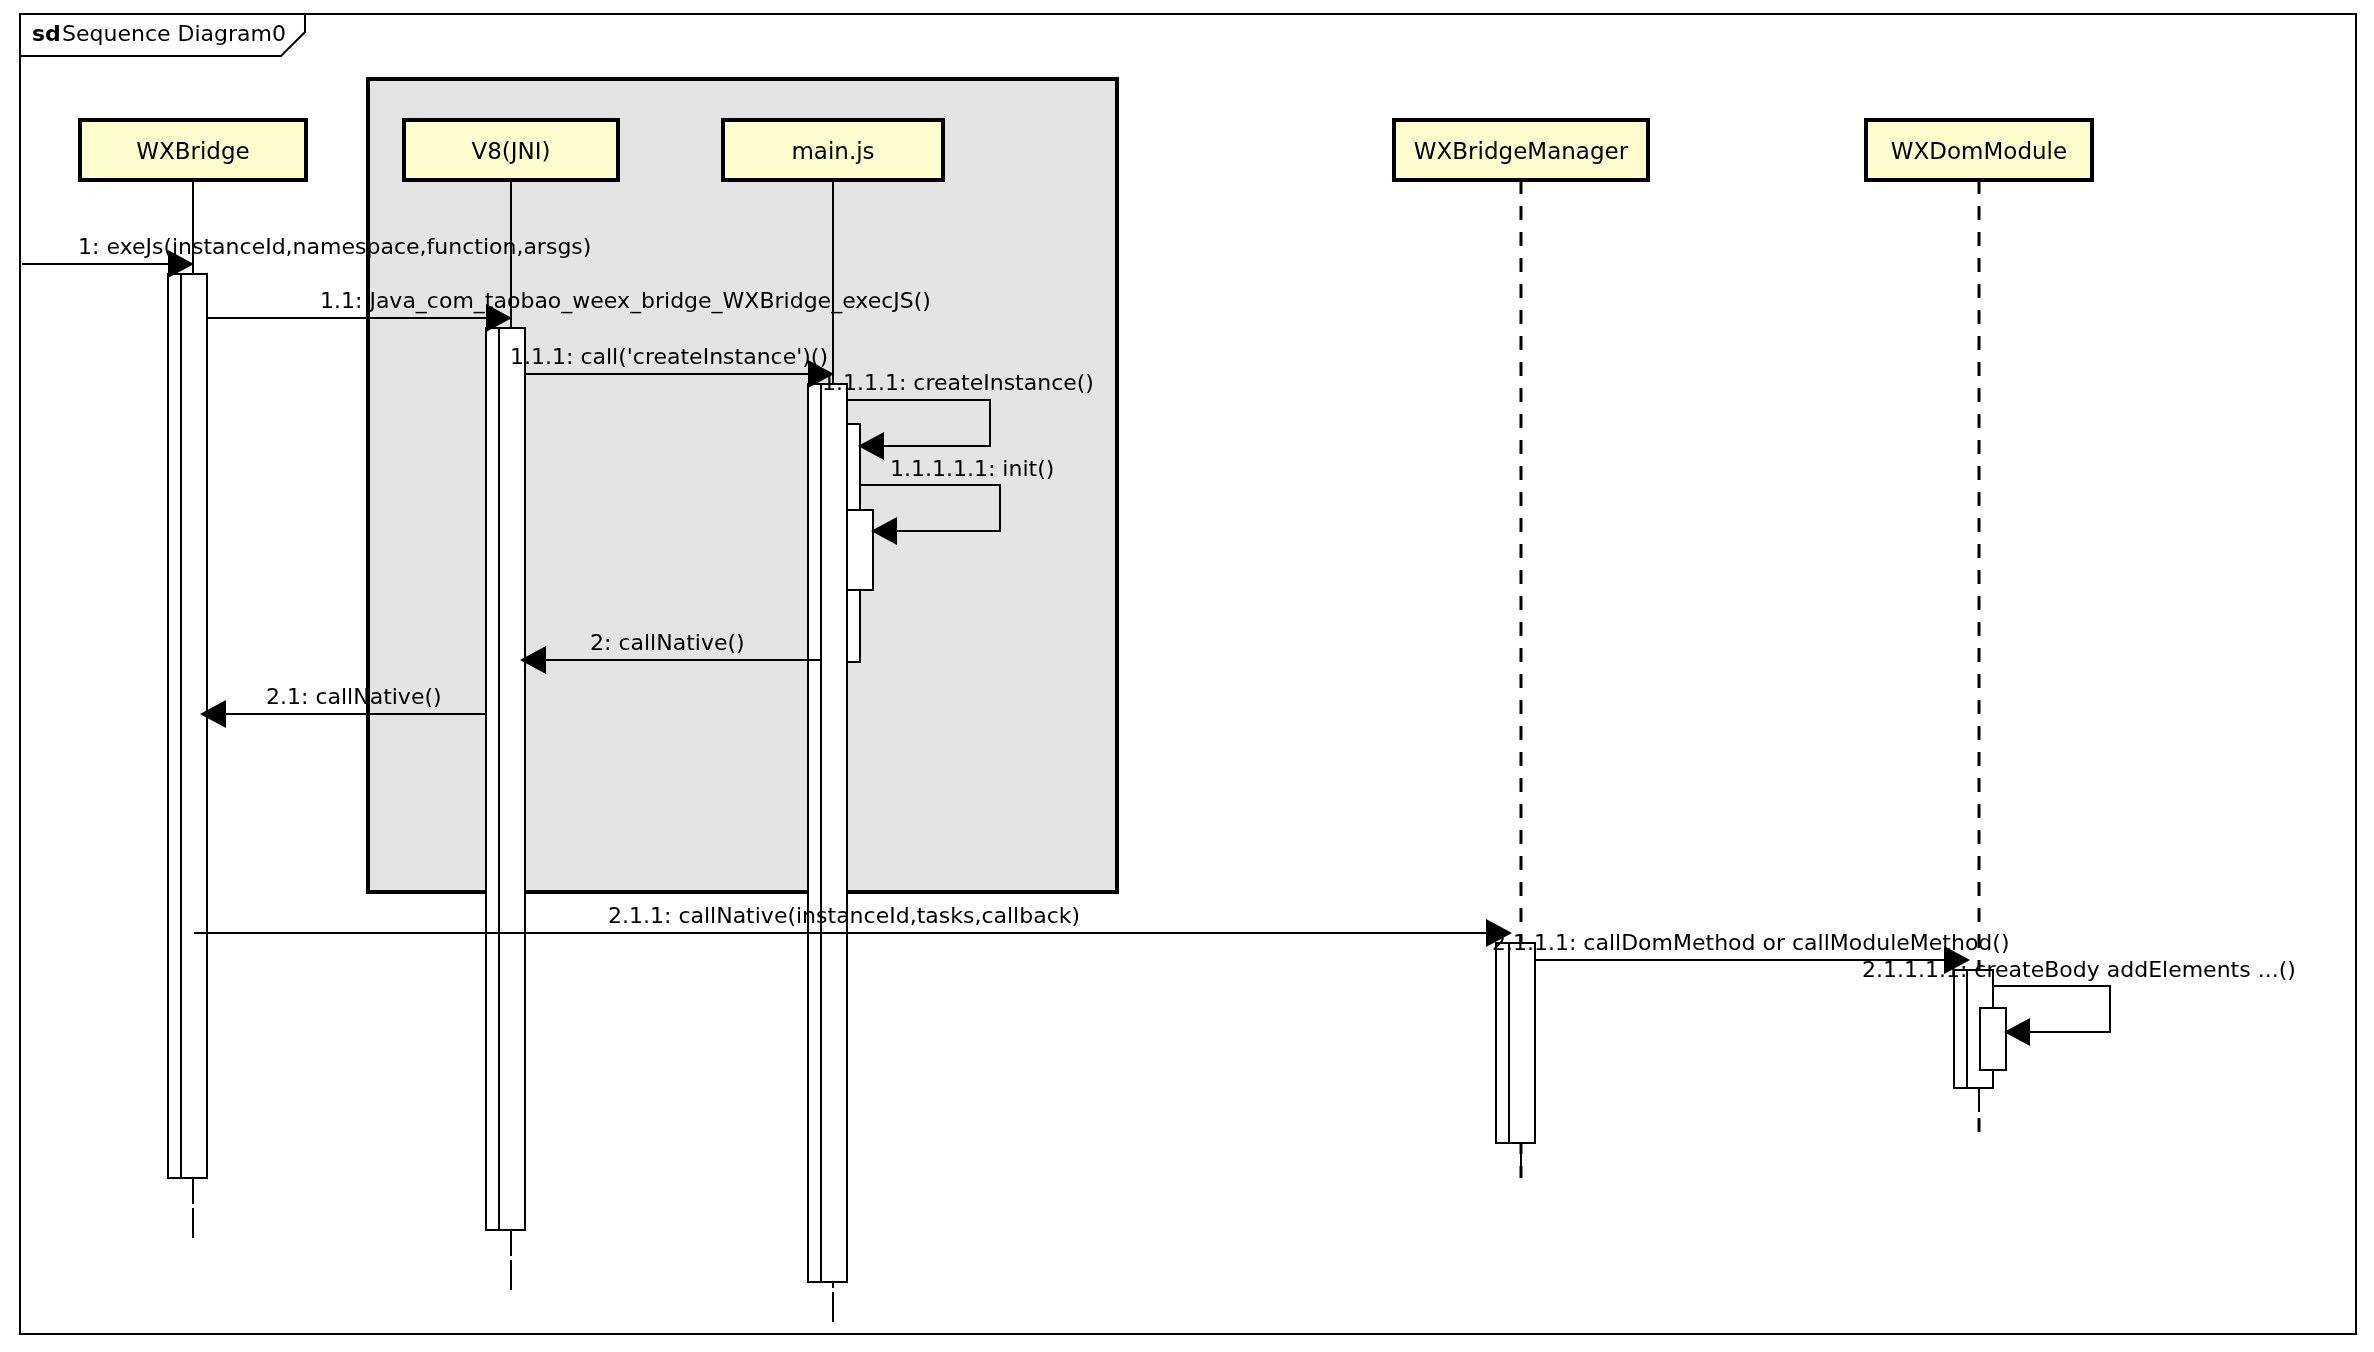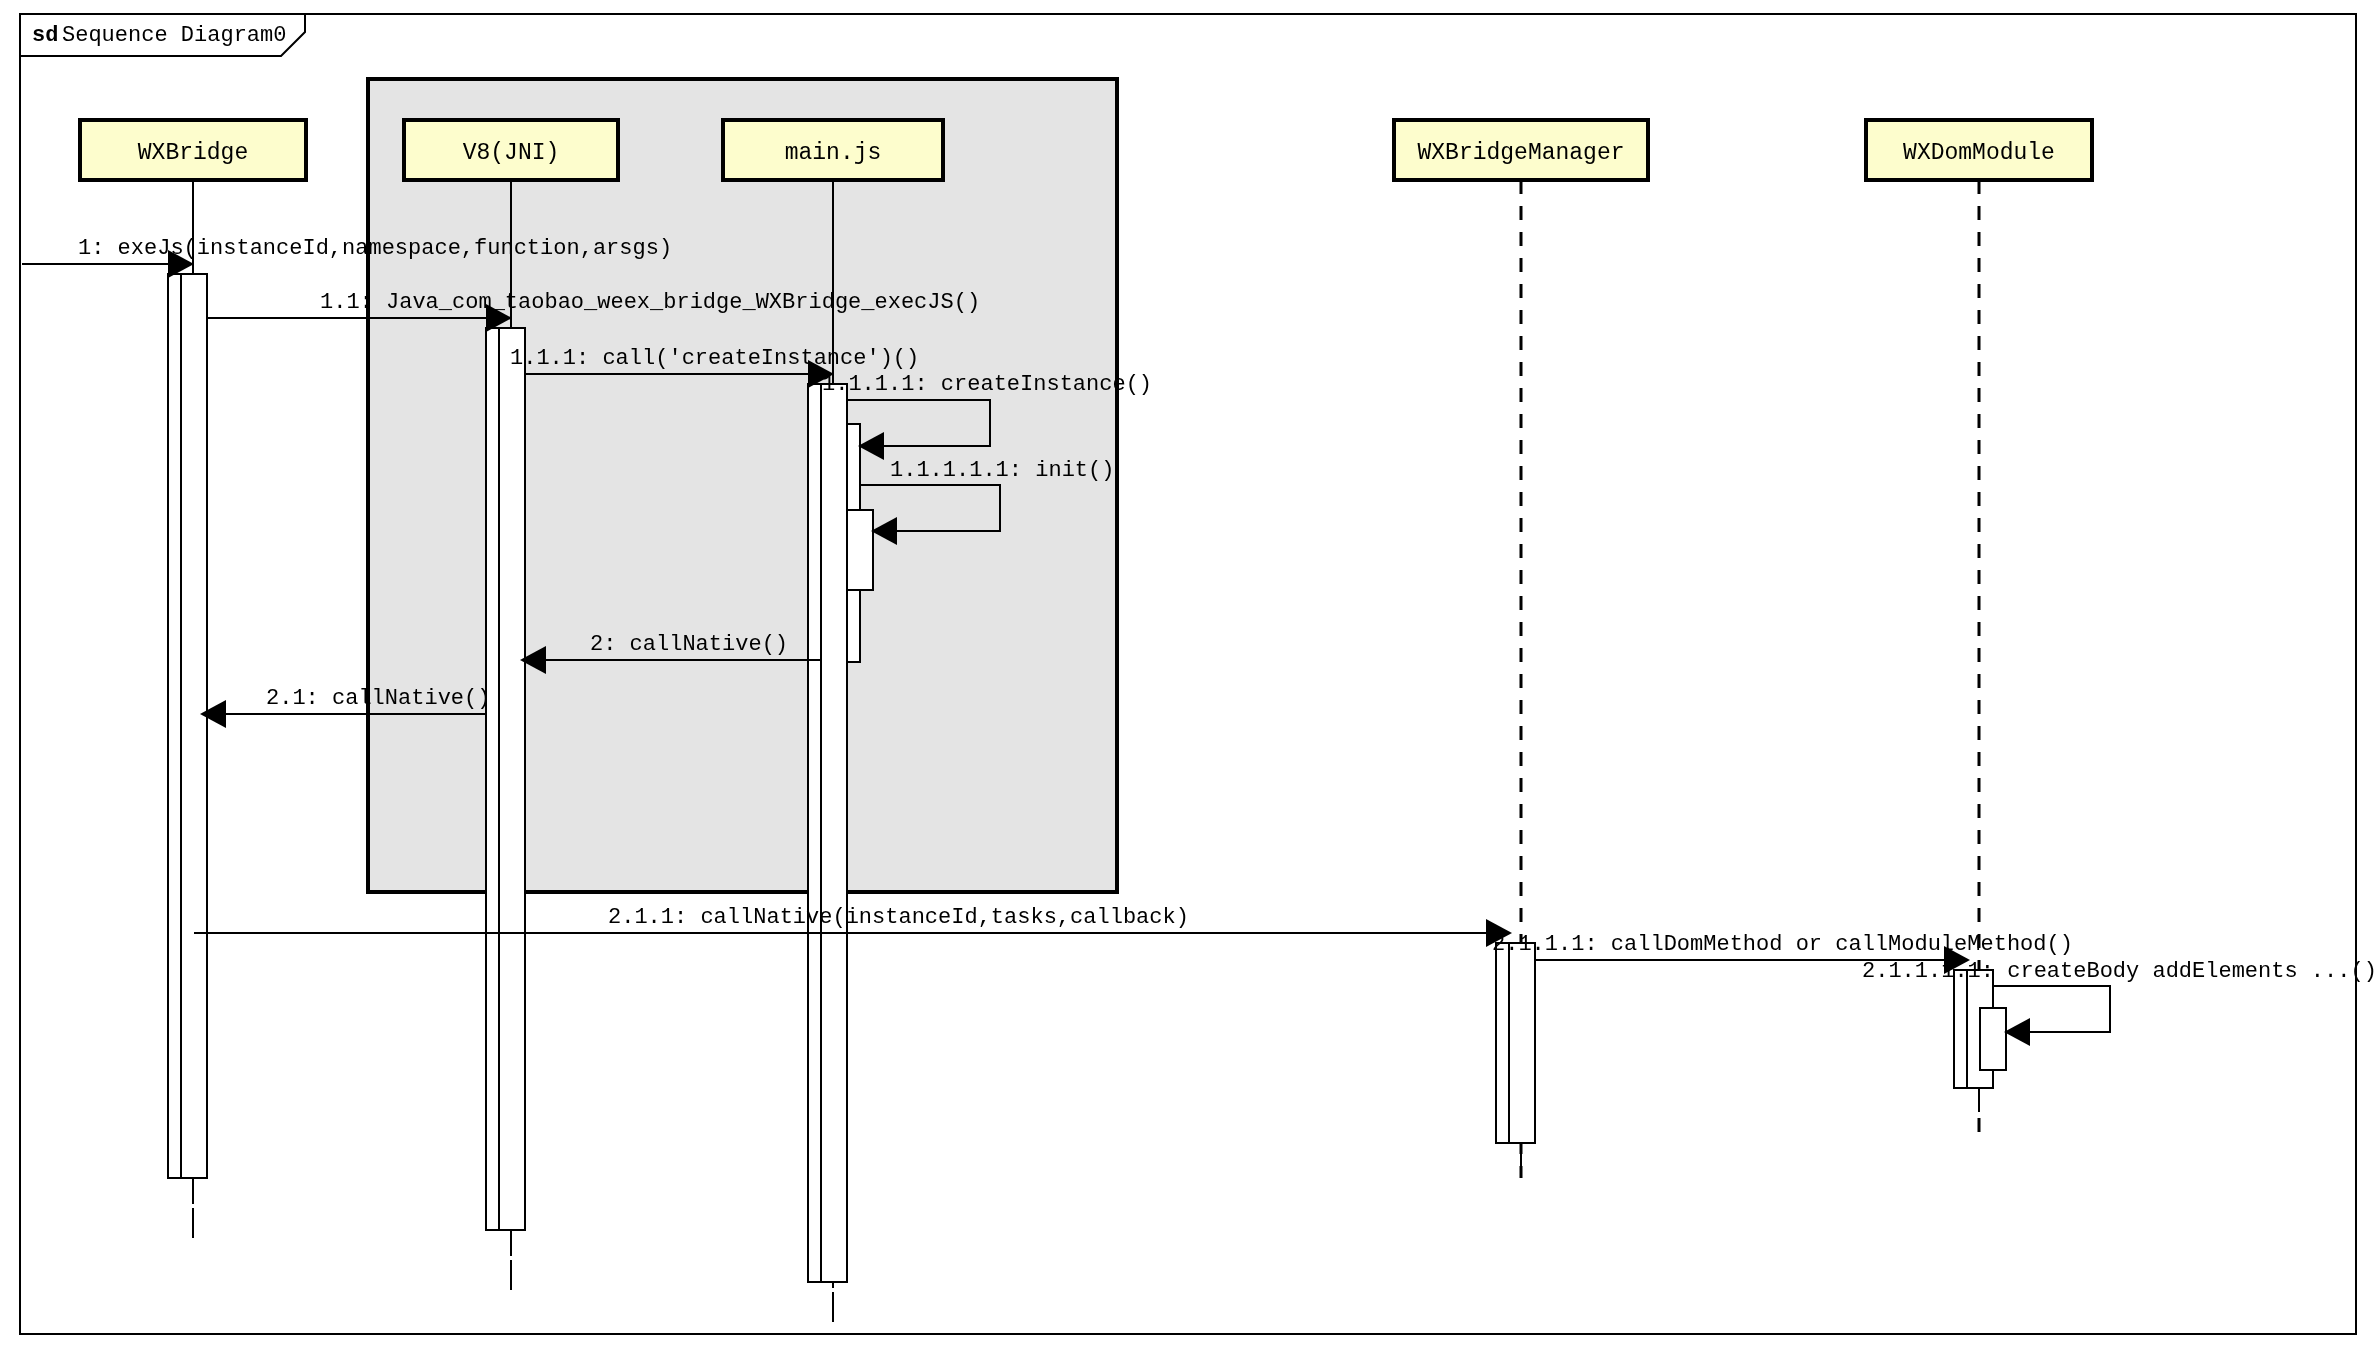--- a/index.html
+++ b/index.html
@@ -11,21 +11,20 @@
     width: 2374px;
     height: 1352px;
     font-family: "DejaVu Sans", "Liberation Sans", sans-serif;
     overflow: hidden;
   }
   #diagram-root {
     position: relative;
     width: 2374px;
     height: 1352px;
     background: #ffffff;
-    font-family: Liberation Mono, monospace;
   }
   svg.diagram-canvas {
     display: block;
     width: 2374px;
     height: 1352px;
   }
   .frame-border {
     fill: #ffffff;
     stroke: #000000;
     stroke-width: 2;

